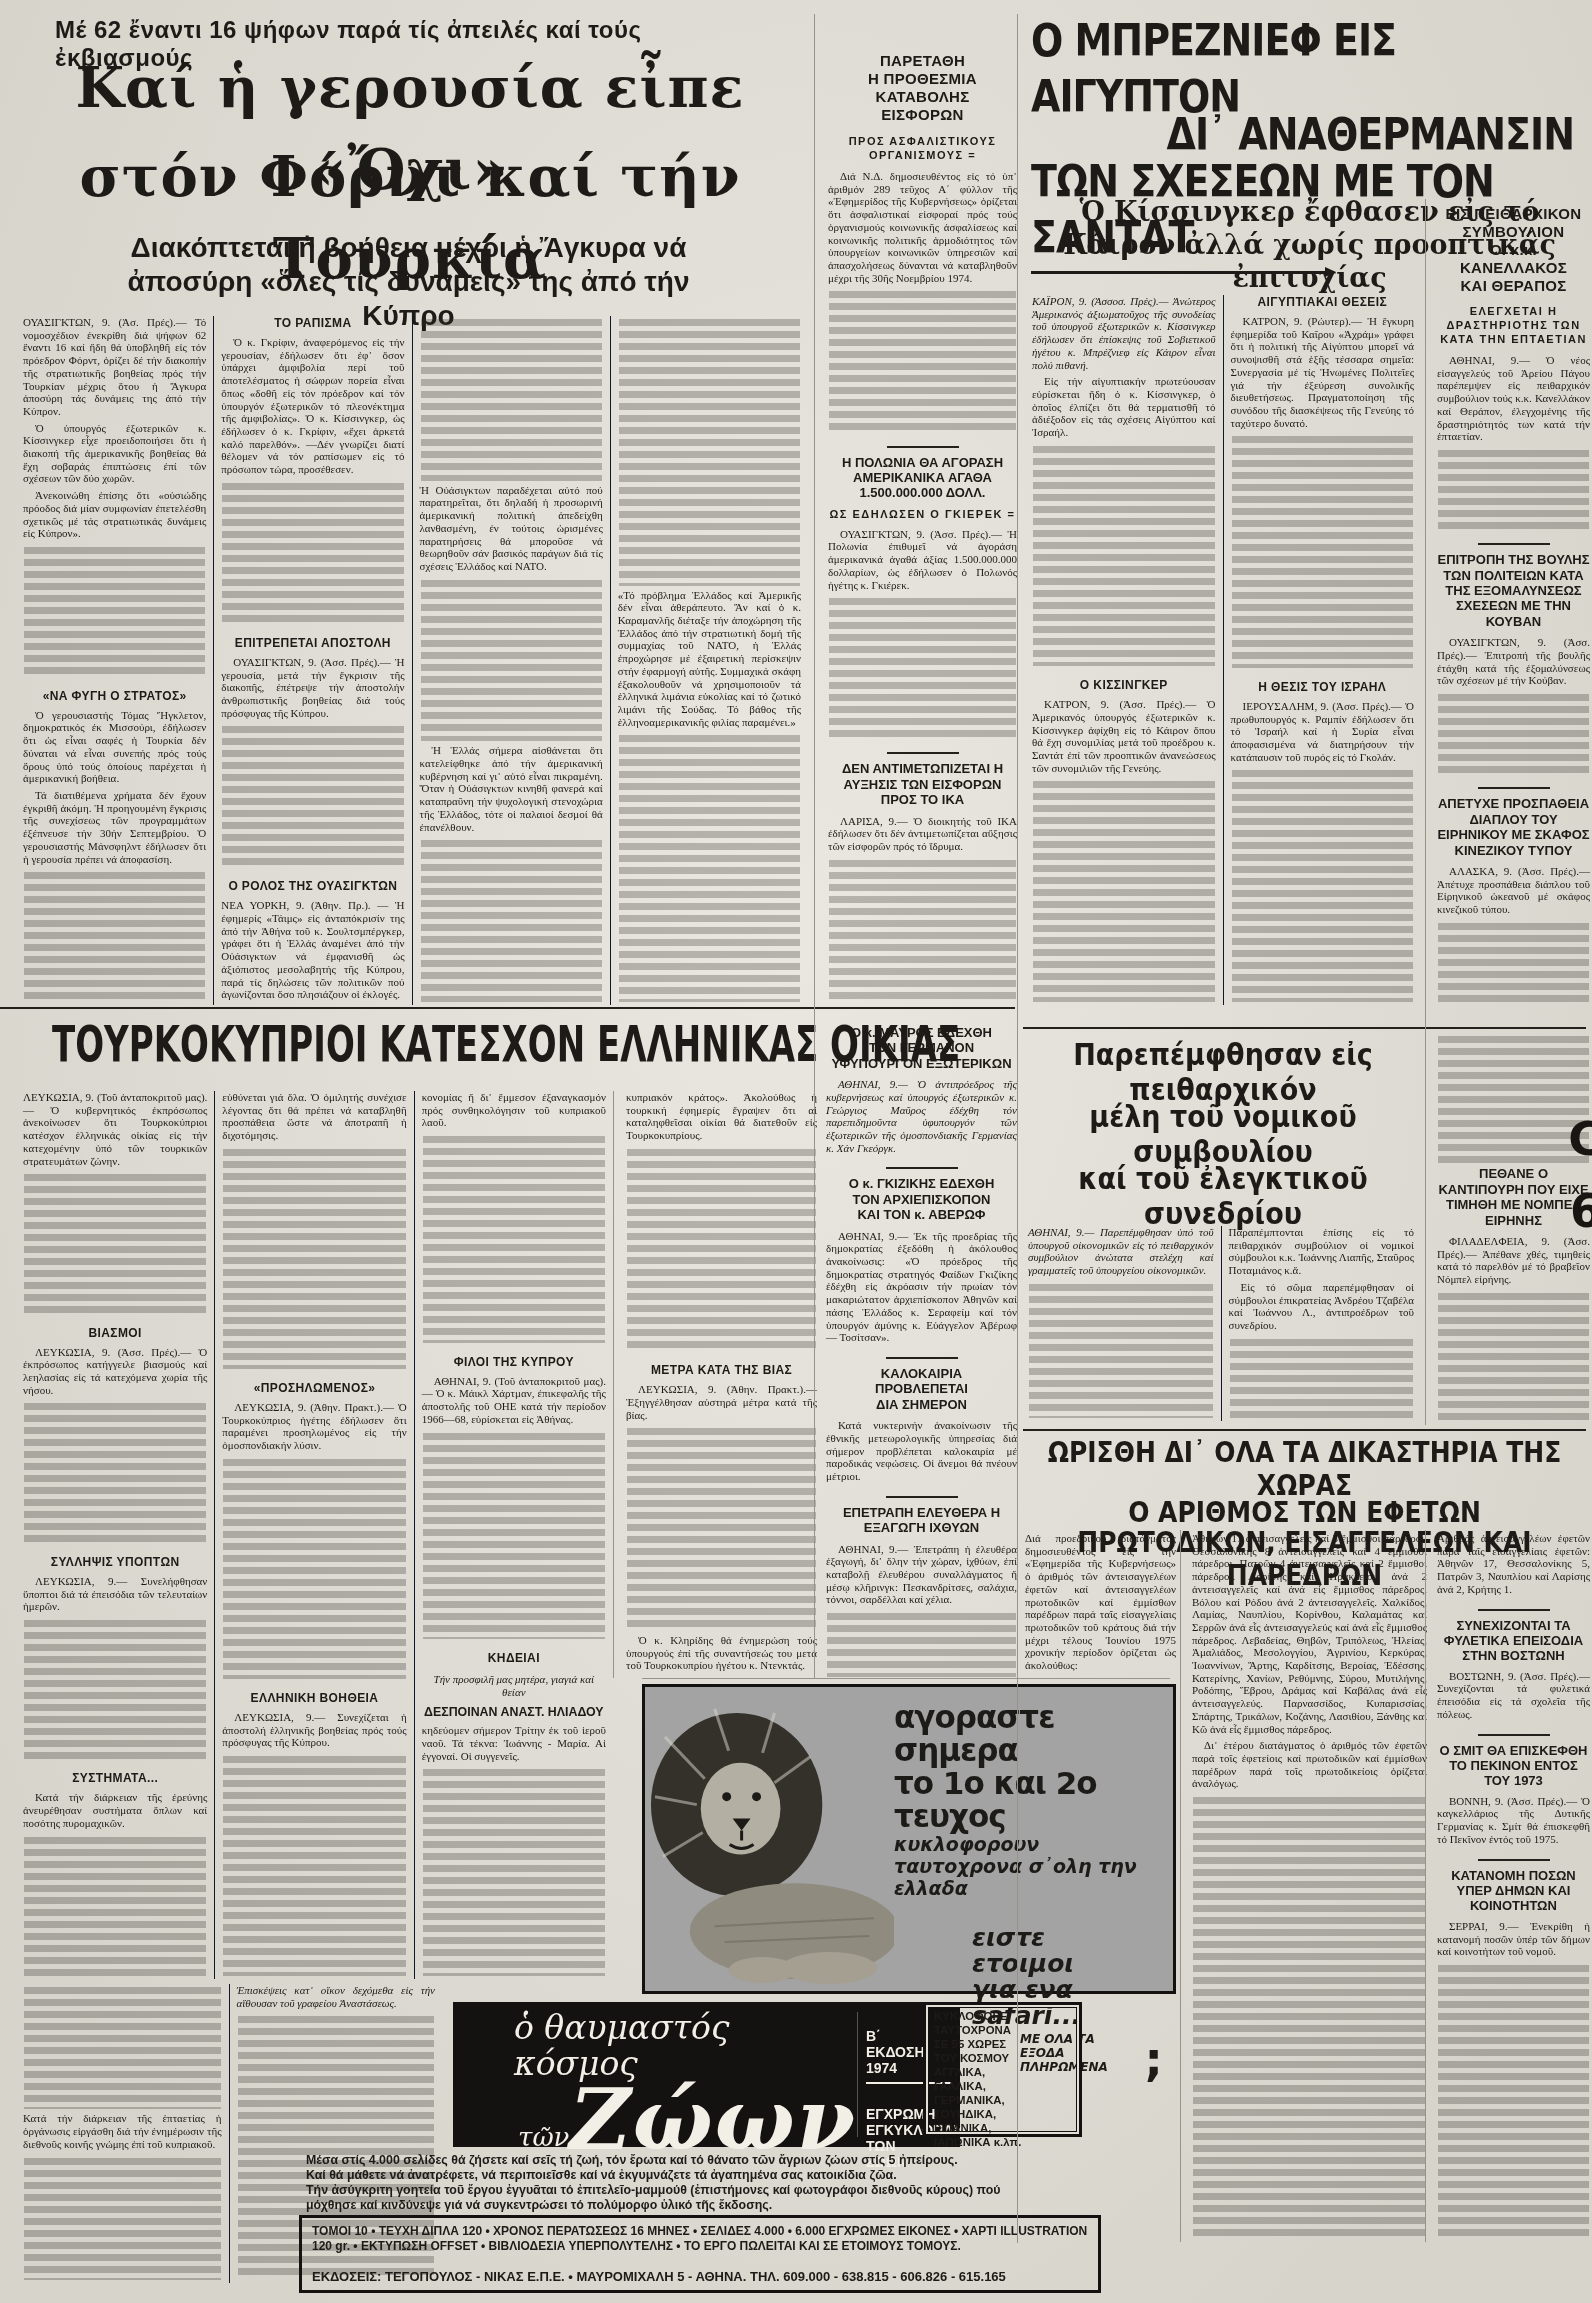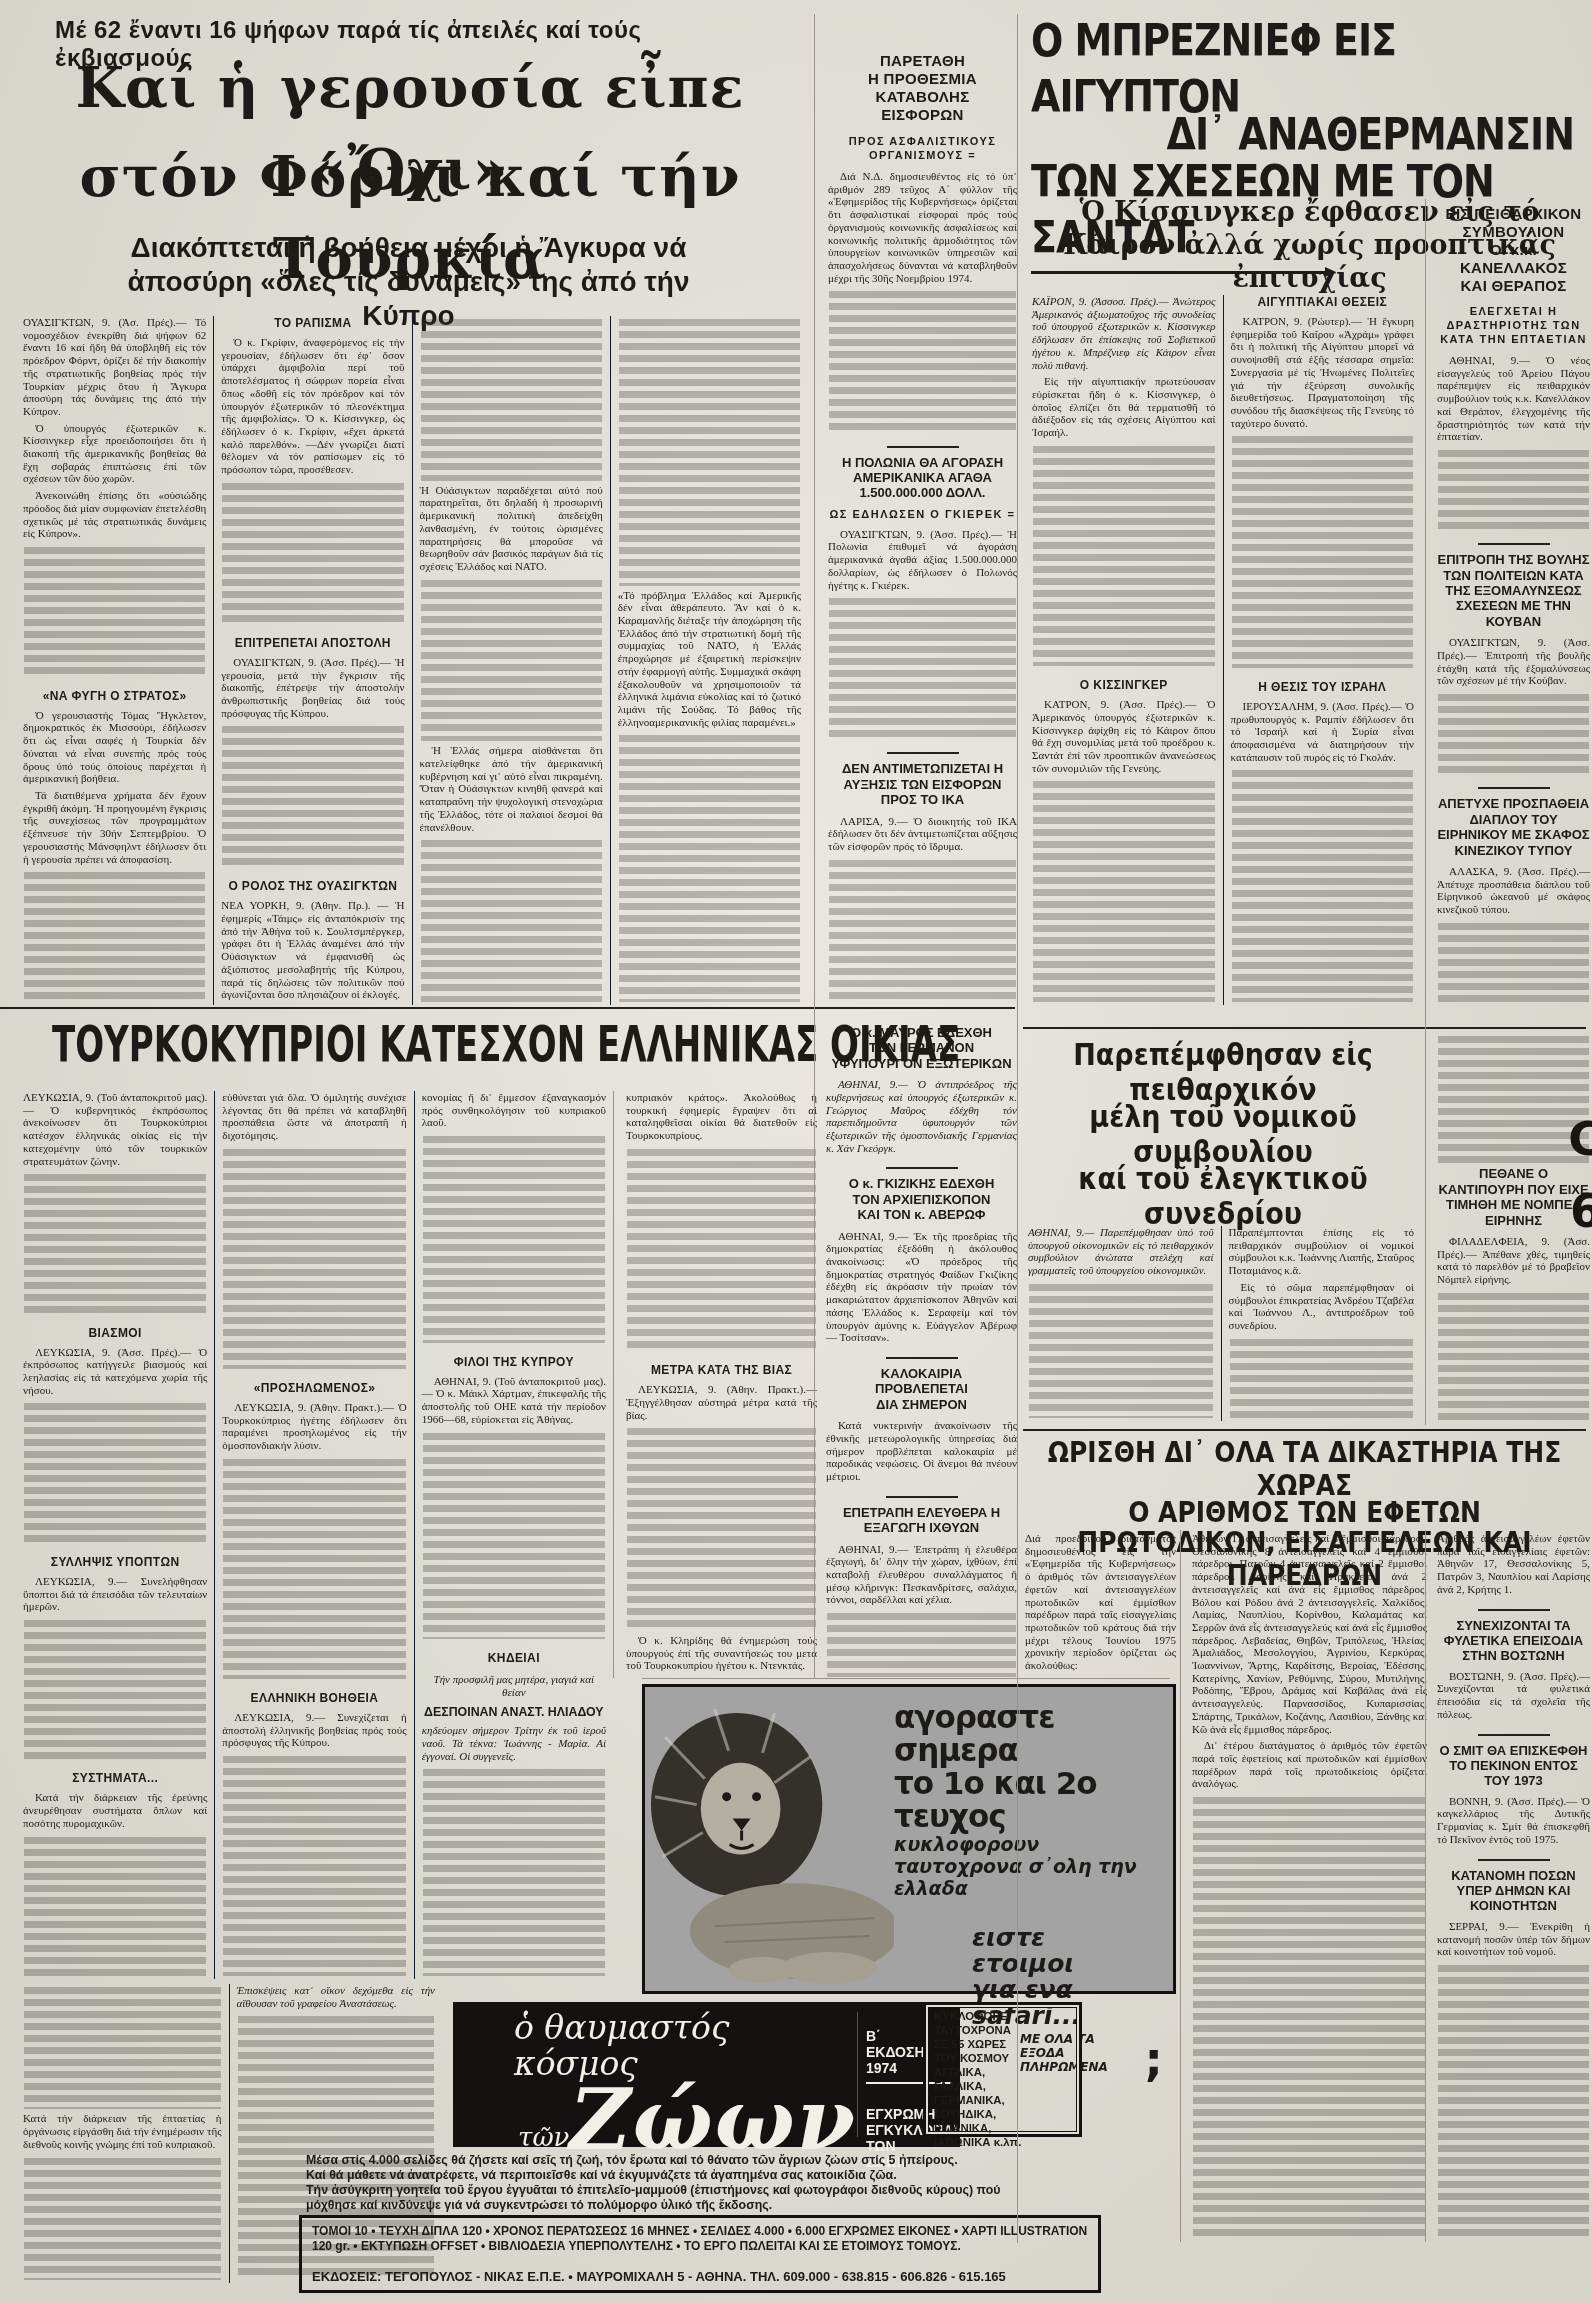--- a/index.html
+++ b/index.html
@@ -198,21 +198,21 @@
     </div>
     <div class="ncol">
       <p class="p np">κονομίας ἤ δι᾽ ἔμμεσον ἐξαναγκασμόν πρός συνθηκολόγησιν τοῦ κυπριακοῦ λαοῦ.</p>
       <div class="fill"></div>
       <div class="sub">ΦΙΛΟΙ ΤΗΣ ΚΥΠΡΟΥ</div>
       <p class="p">ΑΘΗΝΑΙ, 9. (Τοῦ ἀνταποκριτοῦ μας).— Ὁ κ. Μάικλ Χάρτμαν, ἐπικεφαλῆς τῆς ἀποστολῆς τοῦ ΟΗΕ κατά τήν περίοδον 1966—68, εὑρίσκεται εἰς Ἀθήνας.</p>
       <div class="fill"></div>
       <div class="sub">ΚΗΔΕΙΑΙ</div>
       <div class="notice-intro">Τήν προσφιλῆ μας μητέρα, γιαγιά καί θείαν</div>
       <div class="notice-name">ΔΕΣΠΟΙΝΑΝ ΑΝΑΣΤ. ΗΛΙΑΔΟΥ</div>
-      <p class="p np" style="font-style:italic">κηδεύομεν σήμερον Τρίτην ἐκ τοῦ ἱεροῦ ναοῦ. Τά τέκνα: Ἰωάννης - Μαρία. Αἱ ἐγγοναί. Οἱ συγγενεῖς.</p>
+      <p class="p np" style="">κηδεύομεν σήμερον Τρίτην ἐκ τοῦ ἱεροῦ ναοῦ. Τά τέκνα: Ἰωάννης - Μαρία. Αἱ ἐγγοναί. Οἱ συγγενεῖς.</p>
       <div class="fill"></div>
     </div>
   </div>
 
   <div class="abs scol" style="left:619px;top:1091px;width:191px;height:585px;padding:0 7px;">
     <p class="p np">κυπριακόν κράτος». Ἀκολούθως ἡ τουρκική ἐφημερίς ἔγραψεν ὅτι αἱ καταληφθεῖσαι οἰκίαι θά διατεθοῦν εἰς Τουρκοκυπρίους.</p>
     <div class="fill"></div>
     <div class="sub">ΜΕΤΡΑ ΚΑΤΑ ΤΗΣ ΒΙΑΣ</div>
     <p class="p">ΛΕΥΚΩΣΙΑ, 9. (Ἀθην. Πρακτ.).— Ἐξηγγέλθησαν αὐστηρά μέτρα κατά τῆς βίας.</p>
     <div class="fill"></div>

